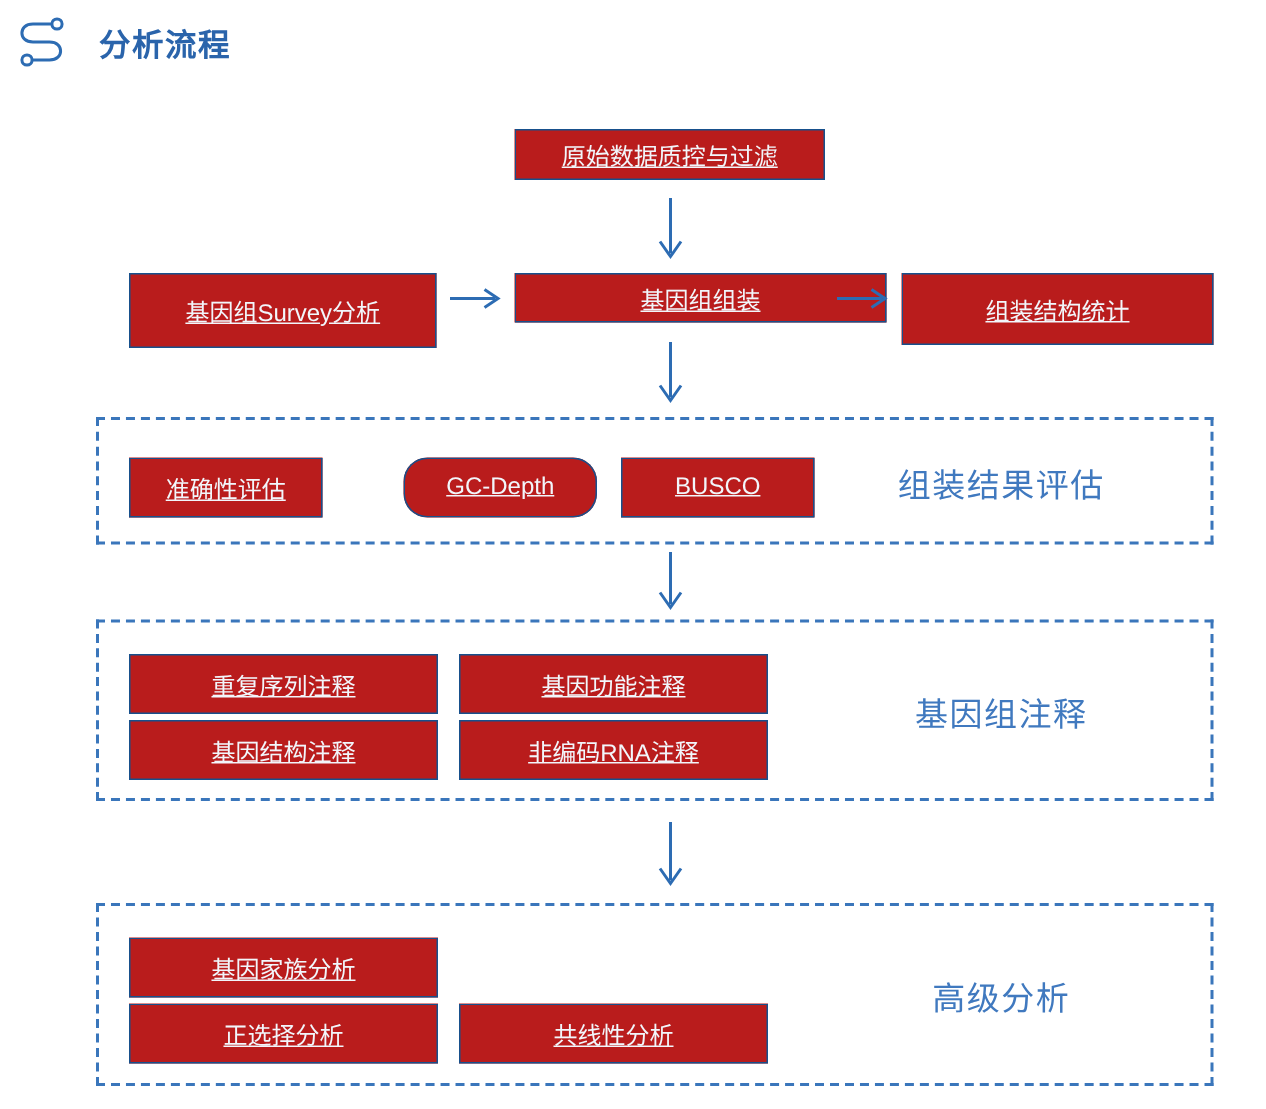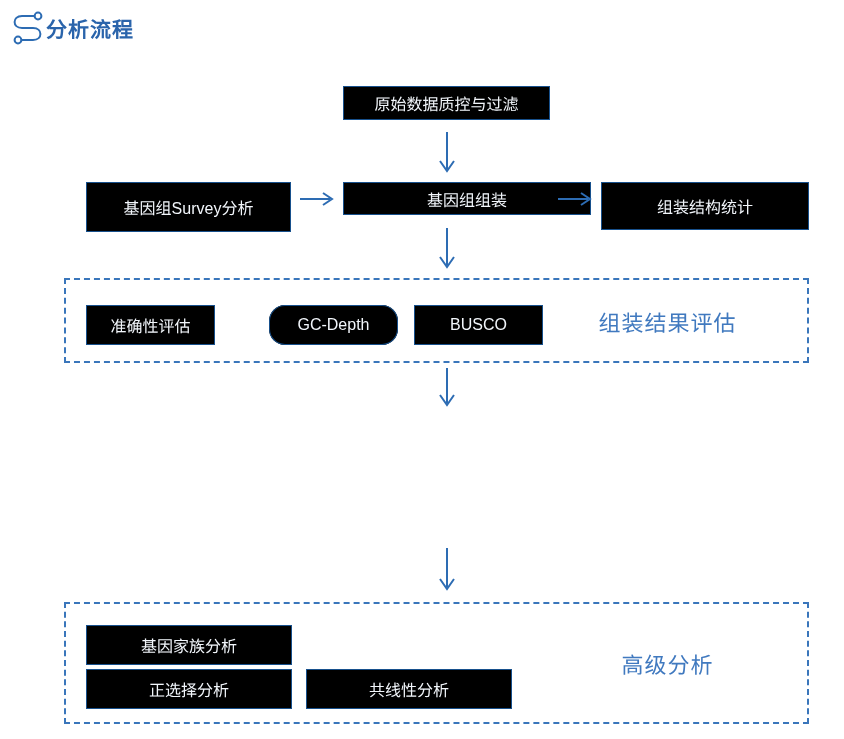--- a/index.html
+++ b/index.html
@@ -1,27 +1,27 @@
 <!DOCTYPE html>
 <html lang="zh-CN"><head>
 <meta charset="utf-8">
 <style>
   html,body{margin:0;padding:0;background:#ffffff;}
   body{font-family:"Liberation Sans","DejaVu Sans",sans-serif;}
   .page{position:relative;width:844px;height:739px;background:#ffffff;overflow:hidden;}
 
   
-  .hdr{position:absolute;left:10px;top:8px;display:flex;align-items:center;gap:0;}
+  .hdr{position:absolute;left:10px;top:8px;display:flex;align-items:center;gap:20px;}
   .hdr-icon{width:36px;height:40px;flex:0 0 auto;}
   .hdr-title{font-size:21px;font-weight:bold;color:#2a64ab;letter-spacing:1px;}
 
   
-  .node{position:absolute;height:34px;background:#000000;color:#f2f6fb;
+  .node{position:absolute;height:34px;background:#b91c1c;color:#f2f6fb;
         display:flex;align-items:center;justify-content:center;
-        font-size:16px;white-space:nowrap;box-shadow:inset 0 0 0 1px #17508c;}
+        font-size:16px;white-space:nowrap;box-shadow:inset 0 0 0 1px #17508c;text-decoration:underline;}
 
   
   .n-top{left:343px;top:86px;width:207px;}
 
   
   .n-survey{left:86px;top:182px;width:205px;height:50px;}
   .n-assembly{left:343px;top:182px;width:248px;height:33px;}
   .n-stats{left:601px;top:182px;width:208px;height:48px;}
 
   
@@ -99,20 +99,27 @@
     <div class="node s1-b1">GC-Depth</div>
     <div class="node s1-b2">BUSCO</div>
     <div class="sec-label">组装结果评估</div>
   </div>
 
   <svg class="arrow a-down3" width="22" height="44">
     <line class="stroke" x1="11" y1="2" x2="11" y2="37"></line>
     <polyline class="stroke" points="4,29 11,39 18,29"></polyline>
   </svg>
 
+  <div class="section sec-2">
+    <div class="node col-l row-1">重复序列注释</div>
+    <div class="node col-r row-1">基因功能注释</div>
+    <div class="node col-l row-2">基因结构注释</div>
+    <div class="node col-r row-2">非编码RNA注释</div>
+    <div class="sec-label">基因组注释</div>
+  </div>
 
   <svg class="arrow a-down4" width="22" height="48">
     <line class="stroke" x1="11" y1="2" x2="11" y2="41"></line>
     <polyline class="stroke" points="4,33 11,43 18,33"></polyline>
   </svg>
 
   <div class="section sec-3">
     <div class="node col-l row-1">基因家族分析</div>
     <div class="node col-l row-2">正选择分析</div>
     <div class="node col-r row-2">共线性分析</div>

